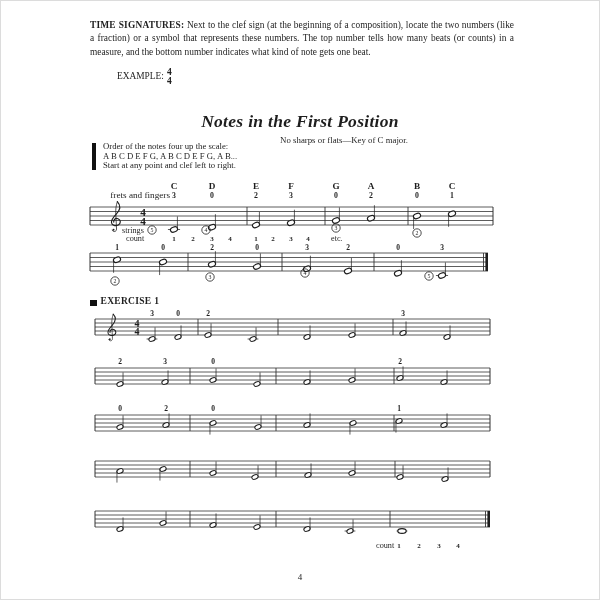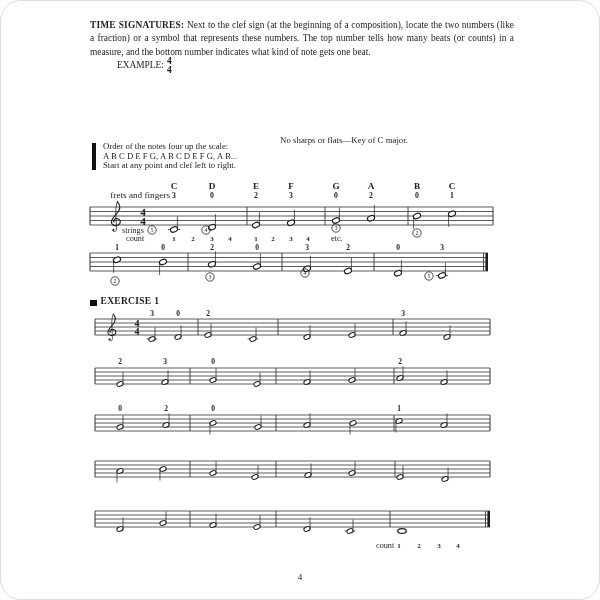--- a/index.html
+++ b/index.html
@@ -1,21 +1,21 @@
 <!DOCTYPE html>
 <html><head>
 <meta charset="utf-8">
 <style>
   html,body{margin:0;padding:0;background:#fff;}
   .page{position:relative;width:600px;height:600px;background:#ffffff;overflow:hidden;
-        font-family:"Liberation Serif",serif;color:#1e1e1e;box-shadow:inset 0 0 0 1px #dcdcdc;border-radius:21px;}
+        font-family:"Liberation Serif",serif;color:#1e1e1e;box-shadow:inset 0 0 0 1px #dcdcdc;}
   .abs{position:absolute;}
   .para1{left:90px;top:19px;width:424px;font-size:9.4px;line-height:13.4px;text-align:justify;}
   .para1 b{letter-spacing:.2px;}
-  .example{left:117px;top:54px;width:420px;font-size:9.4px;}
+  .example{left:117px;top:65px;width:420px;font-size:9.4px;}
   .ex-line1{line-height:22px;white-space:nowrap;}
   .ex-line2{line-height:12px;margin-top:1px;}
   .frac{display:inline-flex;flex-direction:column;vertical-align:middle;text-align:center;
         font-weight:bold;font-size:9.5px;line-height:8.5px;margin:0 3px;}
   .it{font-style:italic;}
   .ct{font-weight:bold;font-size:10.5px;}
   .title{left:0;top:111px;width:600px;text-align:center;font-size:17.5px;font-weight:bold;font-style:italic;letter-spacing:.3px;}
   .subtitle{left:0;top:135px;width:600px;text-align:center;font-size:8.8px;margin-left:44px;}
   .orderbar{left:92px;top:143px;width:3.5px;height:27px;background:#111;}
   .orderblock{left:103px;top:142px;font-size:8.7px;line-height:9.7px;}
@@ -32,20 +32,21 @@
 
   <div class="abs para1"><b>TIME SIGNATURES:</b><span> Next to the clef sign (at the beginning of a composition), locate the two numbers (like a fraction) or a symbol that represents these numbers. The top number tells how many beats (or counts) in a measure, and the bottom number indicates what kind of note gets one beat.</span></div>
 
   <div class="abs example">
     <div class="ex-line1"><span>EXAMPLE:</span><span class="frac">
           <span>4</span>
           <span>4</span>
         </span></div>
   </div>
 
+  <div class="abs title">Notes in the First Position</div>
   <div class="abs subtitle">No sharps or flats—Key of C major.</div>
 
   <div class="abs orderbar"></div>
   <div class="abs orderblock">
     <div>Order of the notes four up the scale:</div>
     <div>A B C D E F G, A B C D E F G, A B...</div>
     <div>Start at any point and clef left to right.</div>
   </div>
 
   <div class="abs exheader">

